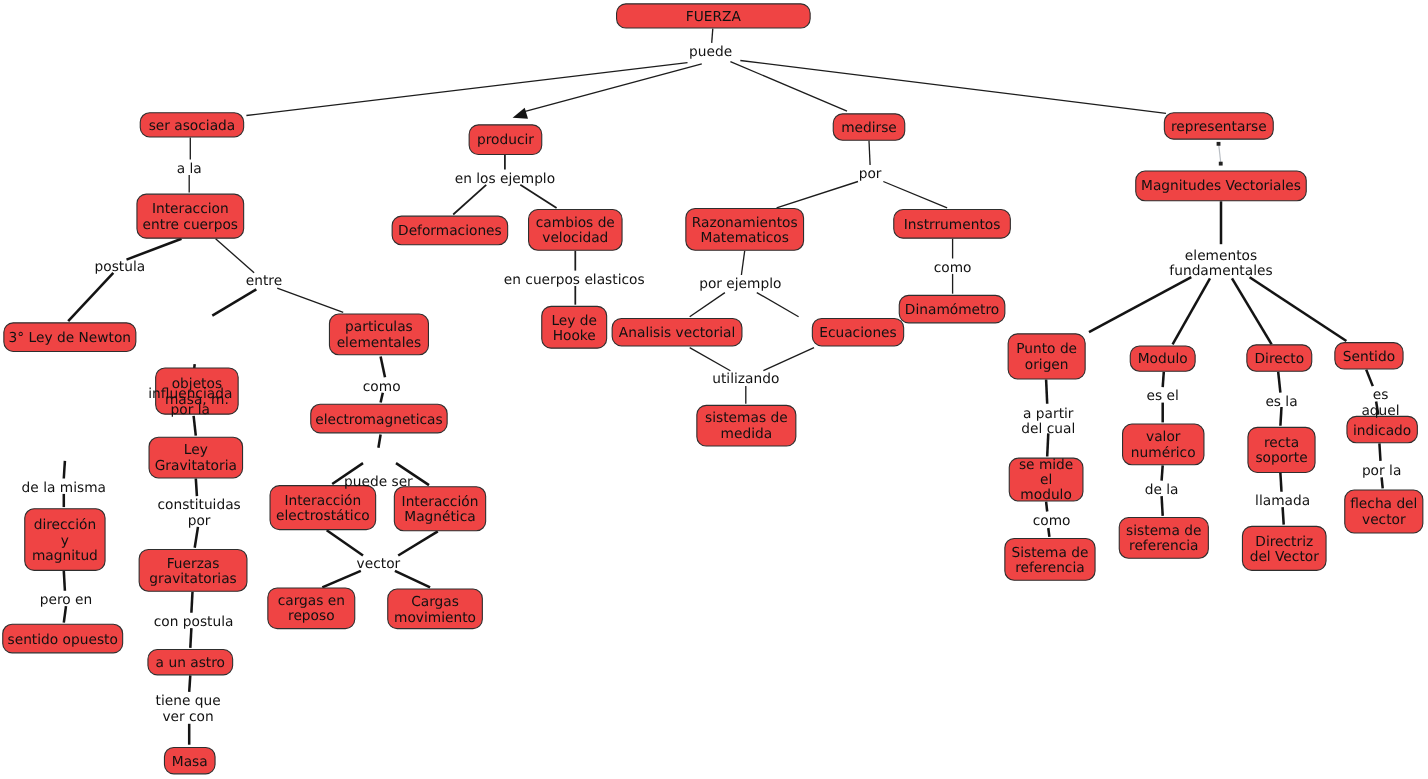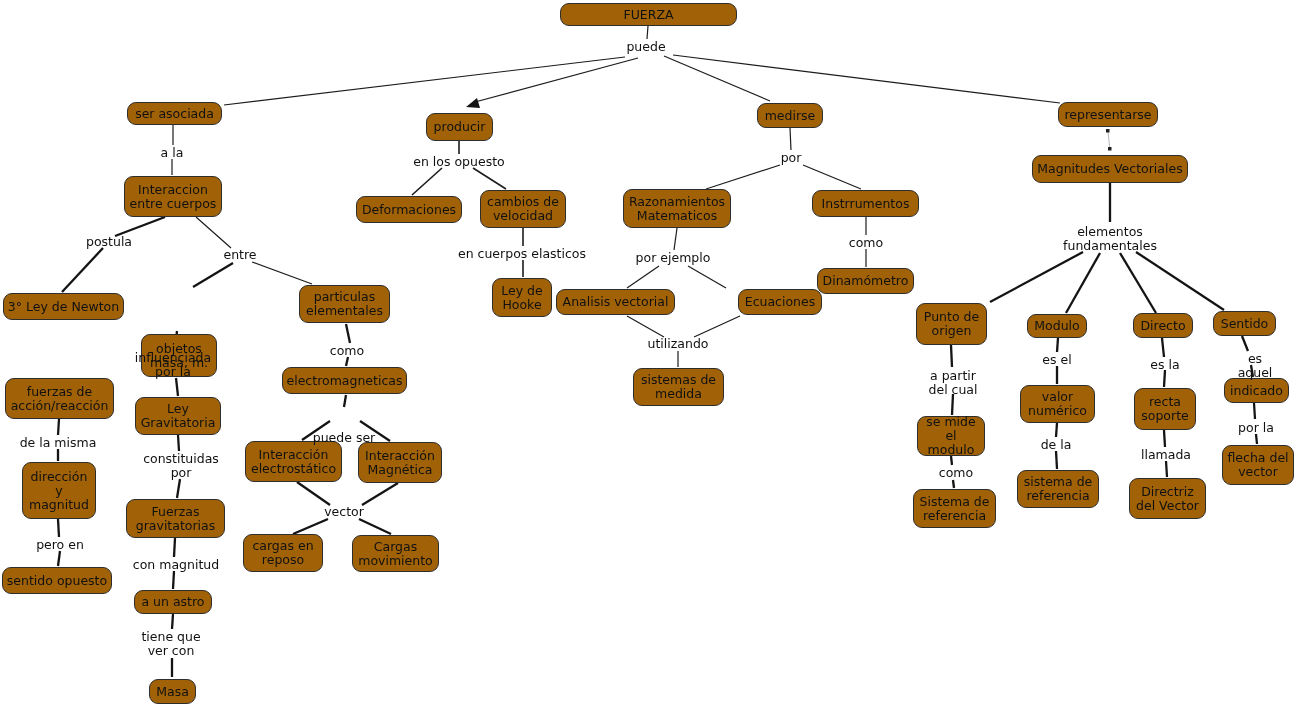--- a/index.html
+++ b/index.html
@@ -8,21 +8,21 @@
     font-family:"DejaVu Sans","Liberation Sans",sans-serif;
     color:#111; overflow:hidden;
   }
   svg.wires{position:absolute;left:0;top:0;width:1298px;height:708px;}
   .thin{stroke:#1c1c1c;stroke-width:1.2;}
   .med{stroke:#1c1c1c;stroke-width:1.6;}
   .thick{stroke:#141414;stroke-width:2.3;}
   .faint{stroke:#b9bec4;stroke-width:1.1;}
   .node{
     position:absolute; box-sizing:border-box;
-    background:#a16207; border:1px solid #2e2e2e; border-radius:9px;
+    background:#ef4444; border:1px solid #2e2e2e; border-radius:9px;
     display:flex; align-items:center; justify-content:center;
     text-align:center; white-space:pre-line;
     font-size:12.5px; line-height:1.12; padding:1px 3px;
   }
   .lbl{
     position:absolute; transform:translateX(-50%);
     text-align:center; white-space:pre-line;
     font-size:12.5px; line-height:1.12;
   }
 </style>
@@ -123,22 +123,20 @@
 
   <div class="node" style="left:560px;top:3px;width:177px;height:23px;">FUERZA</div>
   <div class="node" style="left:127px;top:102px;width:95px;height:23px;">ser asociada</div>
   <div class="node" style="left:124px;top:176px;width:98px;height:41px;">Interaccion
 entre cuerpos</div>
   <div class="node" style="left:3px;top:293px;width:121px;height:27px;">3° Ley de Newton</div>
   <div class="node" style="left:141px;top:288px;width:76px;height:43px;margin-top:46px;">objetos
 masa, m.</div>
   <div class="node" style="left:299px;top:285px;width:91px;height:38px;">particulas
 elementales</div>
-  <div class="node" style="left:5px;top:378px;width:109px;height:41px;">fuerzas de
-acción/reacción</div>
   <div class="node" style="left:22px;top:462px;width:74px;height:57px;">dirección
 y
 magnitud</div>
   <div class="node" style="left:2px;top:567px;width:110px;height:27px;">sentido opuesto</div>
   <div class="node" style="left:135px;top:397px;width:86px;height:38px;">Ley
 Gravitatoria</div>
   <div class="node" style="left:126px;top:499px;width:99px;height:39px;">Fuerzas
 gravitatorias</div>
   <div class="node" style="left:134px;top:590px;width:78px;height:24px;">a un astro</div>
   <div class="node" style="left:149px;top:679px;width:47px;height:25px;">Masa</div>
@@ -190,29 +188,29 @@
 vector</div>
 
   <div class="lbl" style="left:646px;top:40px;">puede</div>
   <div class="lbl" style="left:172px;top:146px;">a la</div>
   <div class="lbl" style="left:109px;top:235px;">postula</div>
   <div class="lbl" style="left:240px;top:248px;">entre</div>
   <div class="lbl" style="left:173px;top:351px;">influenciada
 por la</div>
   <div class="lbl" style="left:181px;top:452px;">constituidas
 por</div>
-  <div class="lbl" style="left:176px;top:558px;">con magnitud</div>
+  <div class="lbl" style="left:176px;top:558px;">con postula</div>
   <div class="lbl" style="left:171px;top:630px;">tiene que
 ver con</div>
   <div class="lbl" style="left:58px;top:436px;">de la misma</div>
   <div class="lbl" style="left:60px;top:538px;text-align:right;">pero en</div>
   <div class="lbl" style="left:347px;top:344px;">como</div>
   <div class="lbl" style="left:344px;top:408px;margin-top:23px;">puede ser</div>
   <div class="lbl" style="left:344px;top:505px;">vector</div>
-  <div class="lbl" style="left:459px;top:155px;">en los opuesto</div>
+  <div class="lbl" style="left:459px;top:155px;">en los ejemplo</div>
   <div class="lbl" style="left:522px;top:247px;">en cuerpos elasticos</div>
   <div class="lbl" style="left:791px;top:151px;">por</div>
   <div class="lbl" style="left:673px;top:251px;">por ejemplo</div>
   <div class="lbl" style="left:678px;top:337px;">utilizando</div>
   <div class="lbl" style="left:866px;top:236px;">como</div>
   <div class="lbl" style="left:1110px;top:225px;">elementos
 fundamentales</div>
   <div class="lbl" style="left:953px;top:369px;">a partir
 del cual</div>
   <div class="lbl" style="left:956px;top:466px;">como</div>

